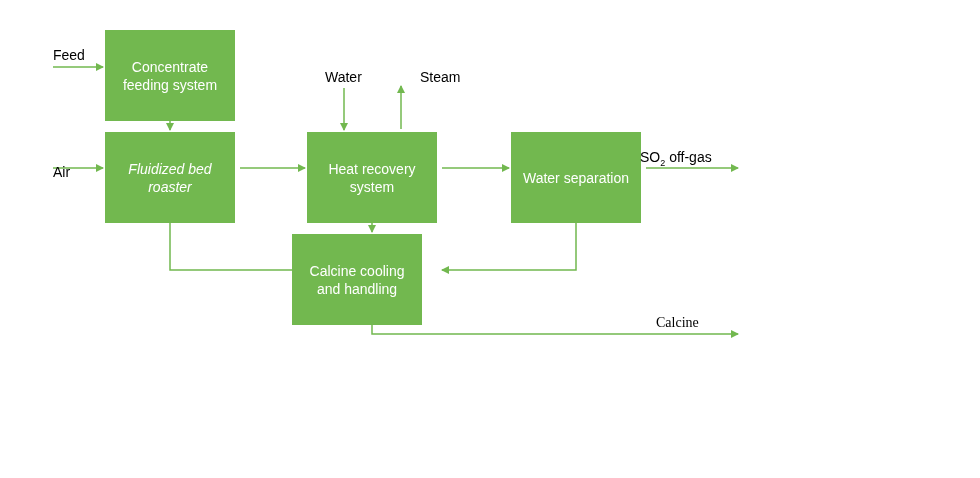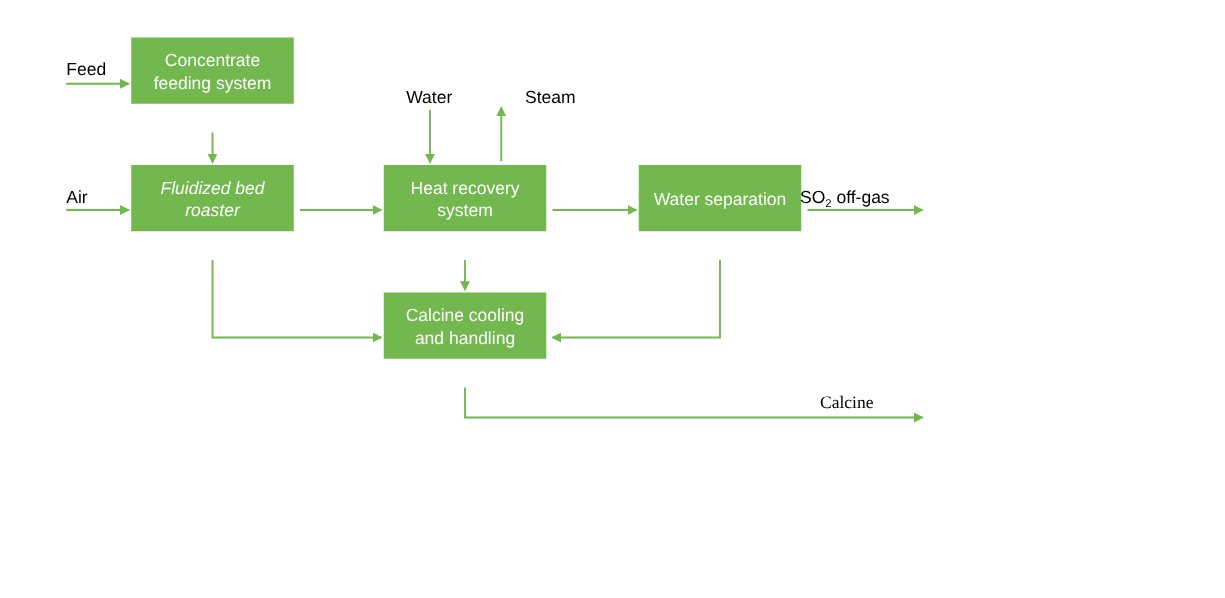--- a/index.html
+++ b/index.html
@@ -1,18 +1,18 @@
 <!DOCTYPE html>
 <html><head>
 <meta charset="utf-8">
 <style>
   html, body { margin:0; padding:0; background:#ffffff; }
   body { width:980px; height:478px; position:relative; overflow:hidden; font-family:"Liberation Sans", sans-serif; }
   svg { position:absolute; left:0; top:0; }
-  .box { position:absolute; width:130px; height:53px; background:#72b84f; color:#ffffff; display:flex; align-items:center; justify-content:center; text-align:center; font-size:14px; line-height:18px; box-sizing:border-box; padding:0 6px; }
+  .box { position:absolute; width:130px; height:91px; background:#72b84f; color:#ffffff; display:flex; align-items:center; justify-content:center; text-align:center; font-size:14px; line-height:18px; box-sizing:border-box; padding:0 6px; }
   .lbl { position:absolute; font-size:14px; color:#000000; white-space:nowrap; }
 </style>
 </head>
 <body>
 
 <svg width="980" height="478">
   <defs>
     <marker id="ah" markerWidth="8" markerHeight="8" refX="7" refY="4" orient="auto" markerUnits="userSpaceOnUse">
       <path d="M0,0 L8,4 L0,8 z" fill="#72b84f"></path>
     </marker>
@@ -30,20 +30,20 @@
     <polyline points="170,208 170,270 305,270" marker-end="url(#ah)"></polyline>
     <polyline points="576,208 576,270 442,270" marker-end="url(#ah)"></polyline>
     <polyline points="372,310 372,334 738,334" marker-end="url(#ah)"></polyline>
   </g>
 </svg>
 
 <div class="box" style="left:105px;top:30px;">Concentrate feeding system</div>
 <div class="box" style="left:105px;top:132px;font-style:italic;">Fluidized bed roaster</div>
 <div class="box" style="left:307px;top:132px;">Heat recovery system</div>
 <div class="box" style="left:511px;top:132px;">Water separation</div>
-<div class="box" style="left:307px;top:234px;">Calcine cooling and handling</div>
+<div class="box" style="left:292px;top:234px;">Calcine cooling and handling</div>
 
 <div class="lbl" style="left:53px;top:47px;">Feed</div>
-<div class="lbl" style="left:53px;top:149px;">Air</div>
+<div class="lbl" style="left:53px;top:164px;">Air</div>
 <div class="lbl" style="left:325px;top:69px;">Water</div>
 <div class="lbl" style="left:381px;top:69px;margin-left:39px;">Steam</div>
 <div class="lbl" style="left:640px;top:149px;"><span>SO</span><sub style="font-size:9px;">2</sub><span> off-gas</span></div>
 <div class="lbl" style="left:656px;top:315px;font-family:Liberation Serif, serif;">Calcine</div>
 
 </body></html>

